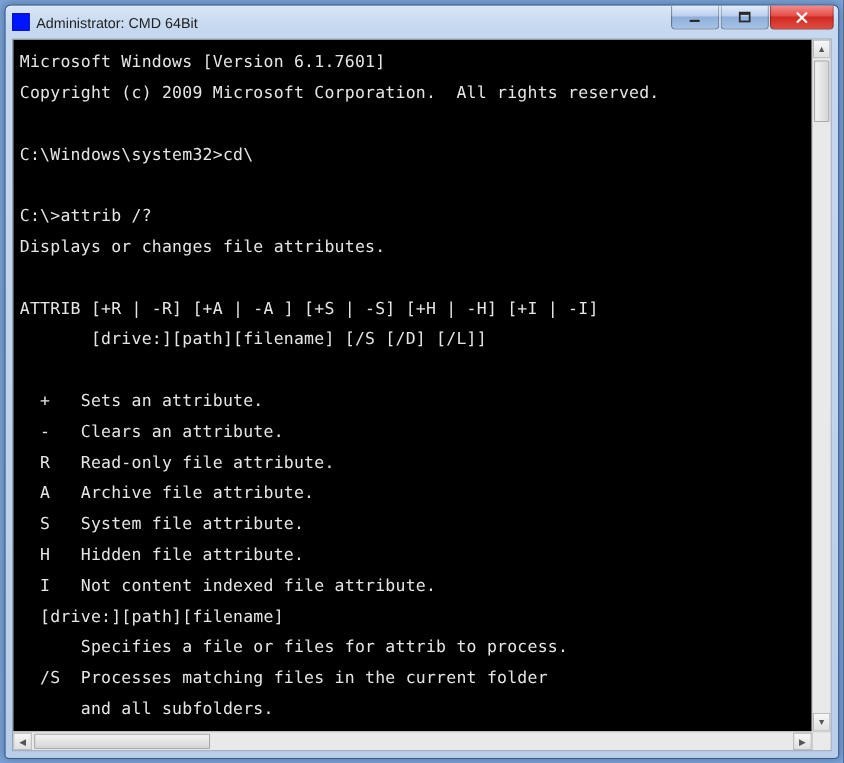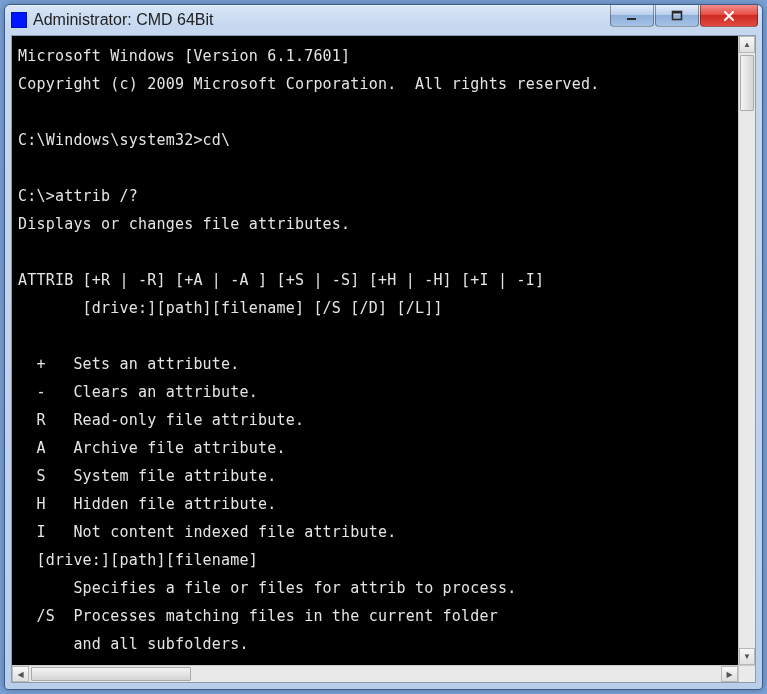--- a/index.html
+++ b/index.html
@@ -35,21 +35,21 @@
   }
   .app-icon {
     width: 16px;
     height: 16px;
     background: #0015ff;
     border: 1px solid #0010c0;
     flex-shrink: 0;
   }
   .title-text {
     margin-left: 6px;
-    font-size: 16px;
+    font-size: 13px;
     color: #222;
     flex: 1;
     white-space: nowrap;
   }
   .win-controls {
     display: flex;
     gap: 1px;
     margin-right: 2px;
     position: relative;
     top: -4px;

